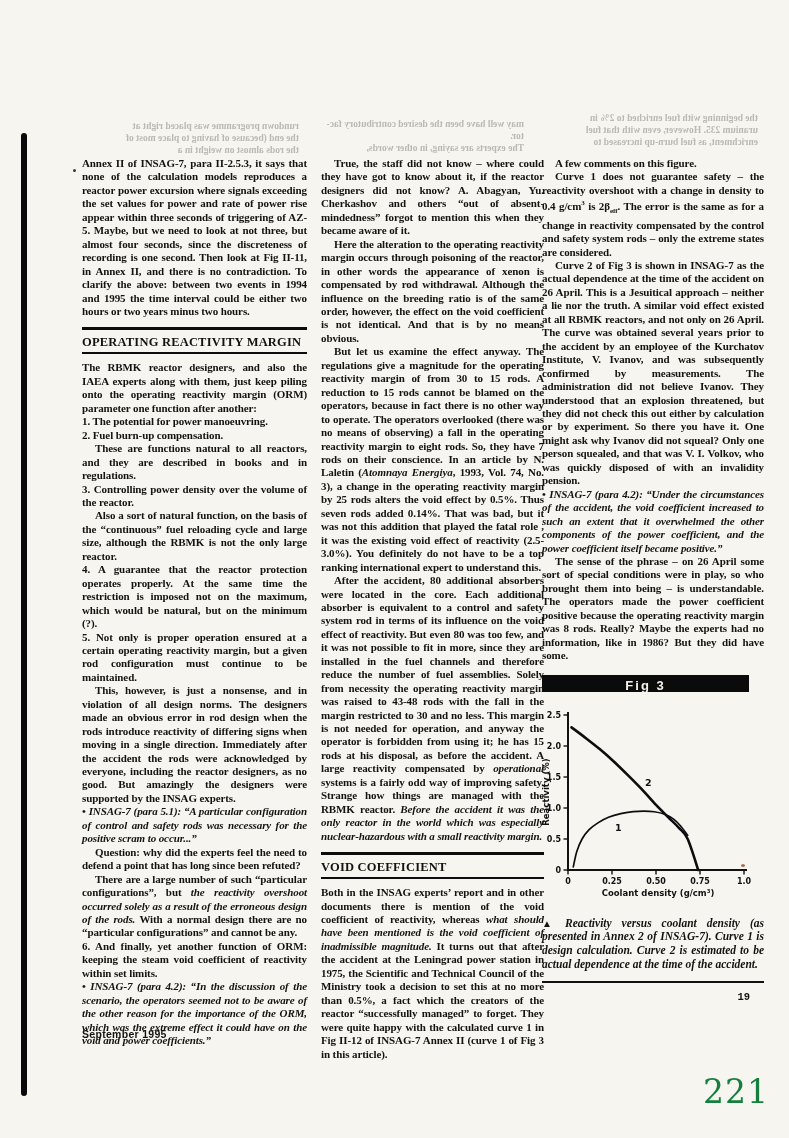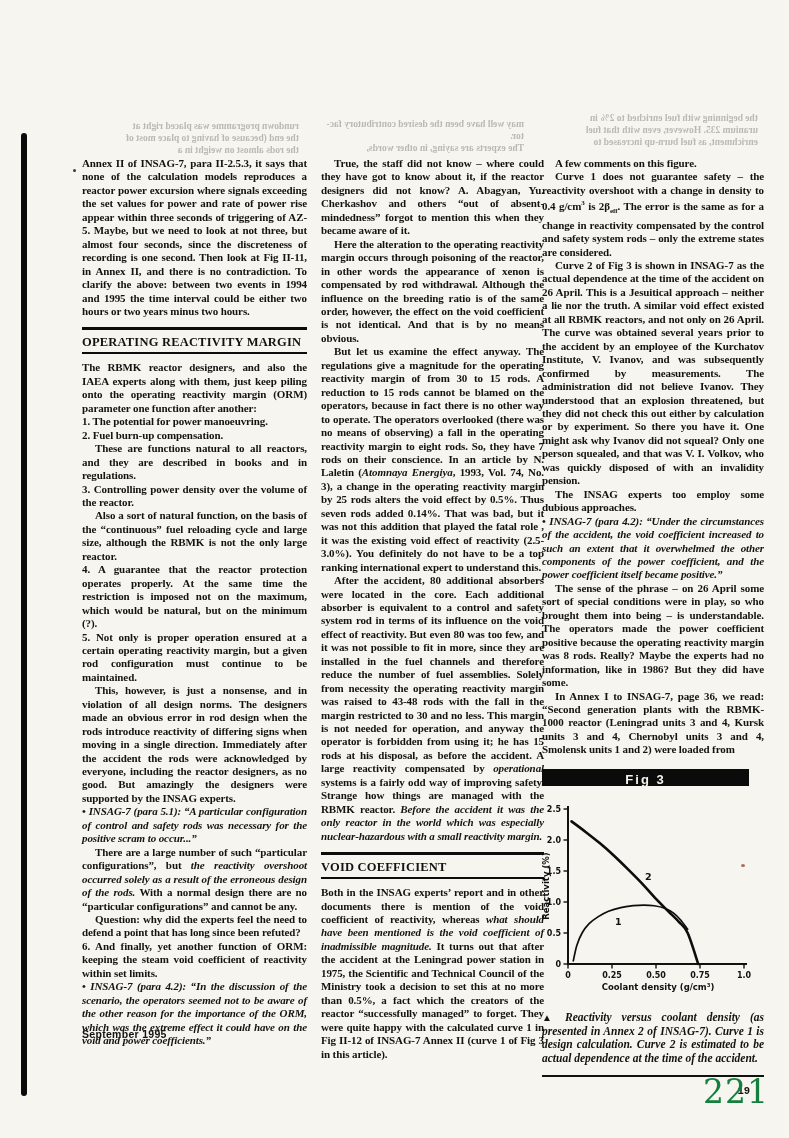--- a/index.html
+++ b/index.html
@@ -73,44 +73,42 @@
       <p class="para noind"><span>The RBMK reactor designers, and also the IAEA experts along with them, just keep piling onto the operating reactivity margin (ORM) parameter one function after another:</span></p>
       <p class="para noind"><span class="bd">1.</span><span> The potential for power manoeuvring.</span></p>
       <p class="para noind"><span class="bd">2.</span><span> Fuel burn-up compensation.</span></p>
       <p class="para"><span>These are functions natural to all reactors, and they are described in books and in regulations.</span></p>
       <p class="para noind"><span class="bd">3.</span><span> Controlling power density over the volume of the reactor.</span></p>
       <p class="para"><span>Also a sort of natural function, on the basis of the “continuous” fuel reloading cycle and large size, although the RBMK is not the only large reactor.</span></p>
       <p class="para noind"><span class="bd">4.</span><span> A guarantee that the reactor protection operates properly. At the same time the restriction is imposed not on the maximum, which would be natural, but on the minimum (?).</span></p>
       <p class="para noind"><span class="bd">5.</span><span> Not only is proper operation ensured at a certain operating reactivity margin, but a given rod configuration must continue to be maintained.</span></p>
       <p class="para"><span>This, however, is just a nonsense, and in violation of all design norms. The designers made an obvious error in rod design when the rods introduce reactivity of differing signs when moving in a single direction. Immediately after the accident the rods were acknowledged by everyone, including the reactor designers, as no good. But amazingly the designers were supported by the INSAG experts.</span></p>
       <p class="quote"><span>•  </span><span class="it">INSAG-7 (para 5.1): “A particular configuration of control and safety rods was necessary for the positive scram to occur...”</span></p>
+      <p class="para"><span>Question: why did the experts feel the need to defend a point that has long since been refuted?</span></p>
       <p class="para"><span>There are a large number of such “particular configurations”, but </span><span class="it">the reactivity overshoot occurred solely as a result of the erroneous design of the rods.</span><span> With a normal design there are no “particular configurations” and cannot be any.</span></p>
-      <p class="para"><span>Question: why did the experts feel the need to defend a point that has long since been refuted?</span></p>
       <p class="para noind"><span class="bd">6.</span><span> And finally, yet another function of ORM: keeping the steam void coefficient of reactivity within set limits.</span></p>
       <p class="quote"><span>•  </span><span class="it">INSAG-7 (para 4.2): “In the discussion of the scenario, the operators seemed not to be aware of the other reason for the importance of the ORM, which was the extreme effect it could have on the void and power coefficients.”</span></p>
     </div>
 
   <div class="col" style="left:321px;width:223px;">
       <p class="para"><span>True, the staff did not know – where could they have got to know about it, if the reactor designers did not know?  A. Abagyan, Yu. Cherkashov and others “out of absent-mindedness” forgot to mention this when they became aware of it.</span></p>
       <p class="para"><span>Here the alteration to the operating reactivity margin occurs through poisoning of the reactor, in other words the appearance of xenon is compensated by rod withdrawal. Although the influence on the breeding ratio is of the same order, however, the effect on the void coefficient is not identical. And that is by no means obvious.</span></p>
       <p class="para"><span>But let us examine the effect anyway. The regulations give a magnitude for the operating reactivity margin of from 30 to 15 rods. A reduction to 15 rods cannot be blamed on the operators, because in fact there is no other way to operate. The operators overlooked (there was no means of observing) a fall in the operating reactivity margin to eight rods. So, they have 7 rods on their conscience. In an article by N. Laletin (</span><span class="it">Atomnaya Energiya</span><span>, 1993, Vol. 74, No. 3), a change in the operating reactivity margin by 25 rods alters the void effect by 0.5%. Thus seven rods added 0.14%. That was bad, but it was not this addition that played the fatal role , it was the existing void effect of reactivity (2.5-3.0%). You definitely do not have to be a top ranking international expert to understand this.</span></p>
       <p class="para"><span>After the accident, 80 additional absorbers were located in the core. Each additional absorber is equivalent to a control and safety system rod in terms of its influence on the void effect of reactivity. But even 80 was too few, and it was not possible to fit in more, since they are installed in the fuel channels and therefore reduce the number of fuel assemblies. Solely from necessity the operating reactivity margin was raised to 43-48 rods with the fall in the margin restricted to 30 and no less. This margin is not needed for operation, and anyway the operator is forbidden from using it; he has 15 rods at his disposal, as before the accident. A large reactivity compensated by </span><span class="it">operational</span><span> systems is a fairly odd way of improving safety. Strange how things are managed with the RBMK reactor. </span><span class="it">Before the accident it was the only reactor in the world which was especially nuclear-hazardous with a small reactivity margin.</span></p>
       <div class="sect-head">VOID COEFFICIENT</div>
       <p class="para noind"><span>Both in the INSAG experts’ report and in other documents there is mention of the void coefficient of reactivity, whereas </span><span class="it">what should have been mentioned is the void coefficient of inadmissible magnitude.</span><span> It turns out that after the accident at the Leningrad power station in 1975, the Scientific and Technical Council of the Ministry took a decision to set this at no more than 0.5%, a fact which the creators of the reactor “successfully managed” to forget. They were quite happy with the calculated curve 1 in Fig II-12 of INSAG-7 Annex II (curve 1 of Fig 3 in this article).</span></p>
     </div>
 
   <div class="col" style="left:542px;width:222px;">
     <div>
         <p class="para"><span>A few comments on this figure.</span></p>
         <p class="para"><span>Curve 1 does not guarantee safety – the reactivity overshoot with a change in density to 0.4 g/cm</span><span class="sp">3</span><span> is 2β</span><span class="sb">eff</span><span>. The error is the same as for a change in reactivity compensated by the control and safety system rods – only the extreme states are considered.</span></p>
         <p class="para"><span>Curve 2 of Fig 3 is shown in INSAG-7 as the actual dependence at the time of the accident on 26 April. This is a Jesuitical approach – neither a lie nor the truth. A similar void effect existed at all RBMK reactors, and not only on 26 April. The curve was obtained several years prior to the accident by an employee of the Kurchatov Institute, V. Ivanov, and was subsequently confirmed by measurements. The administration did not believe Ivanov. They understood that an explosion threatened, but they did not check this out either by calculation or by experiment. So there you have it. One might ask why Ivanov did not squeal?  Only one person squealed, and that was V. I. Volkov, who was quickly disposed of with an invalidity pension.</span></p>
-        <p class="para"><span>The INSAG experts too employ some dubious approaches.</span></p>
         <p class="quote"><span>•  </span><span class="it">INSAG-7 (para 4.2): “Under the circumstances of the accident, the void coefficient increased to such an extent that it overwhelmed the other components of the power coefficient, and the power coefficient itself became positive.”</span></p>
         <p class="para"><span>The sense of the phrase – on 26 April some sort of special conditions were in play, so who brought them into being – is understandable. The operators made the power coefficient positive because the operating reactivity margin was 8 rods. Really? Maybe the experts had no information, like in 1986? But they did have some.</span></p>
-        <p class="para"><span>In Annex I to INSAG-7, page 36, we read: “Second generation plants with the RBMK-1000 reactor (Leningrad units 3 and 4, Kursk units 3 and 4, Chernobyl units 3 and 4, Smolensk units 1 and 2) were loaded from</span></p>
       </div>
 
     <div class="figure">
       <div class="fig-bar">Fig 3</div>
       <svg id="fig-chart" width="222" height="207" viewBox="0 0 222 207">
           <path d="M26,12 L26,170 L205,170" stroke="#111" stroke-width="2" fill="none"></path>
           <line x1="21.5" y1="170" x2="26" y2="170" stroke="#111" stroke-width="1.4"></line>
           <text x="19" y="173" text-anchor="end" class="tick">0</text>
           <line x1="21.5" y1="139" x2="26" y2="139" stroke="#111" stroke-width="1.4"></line>
           <text x="19" y="142" text-anchor="end" class="tick">0.5</text>

